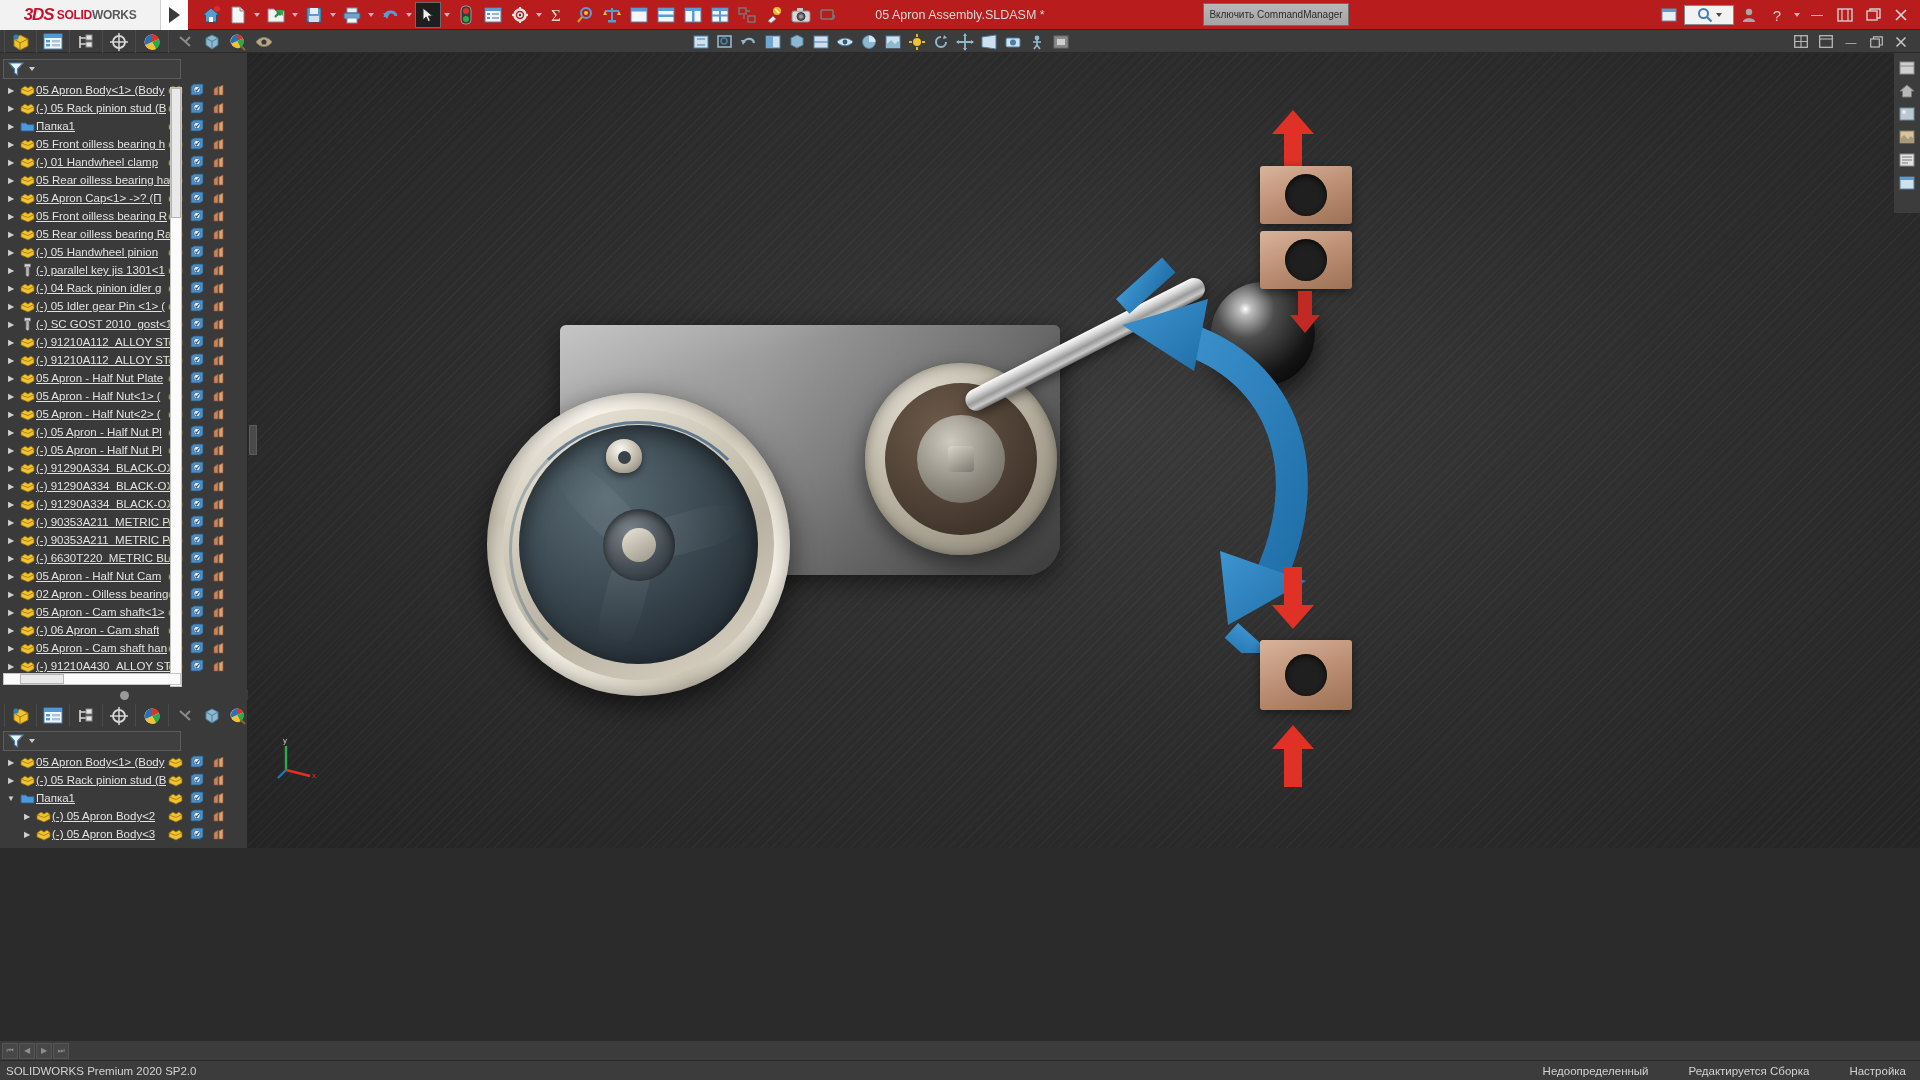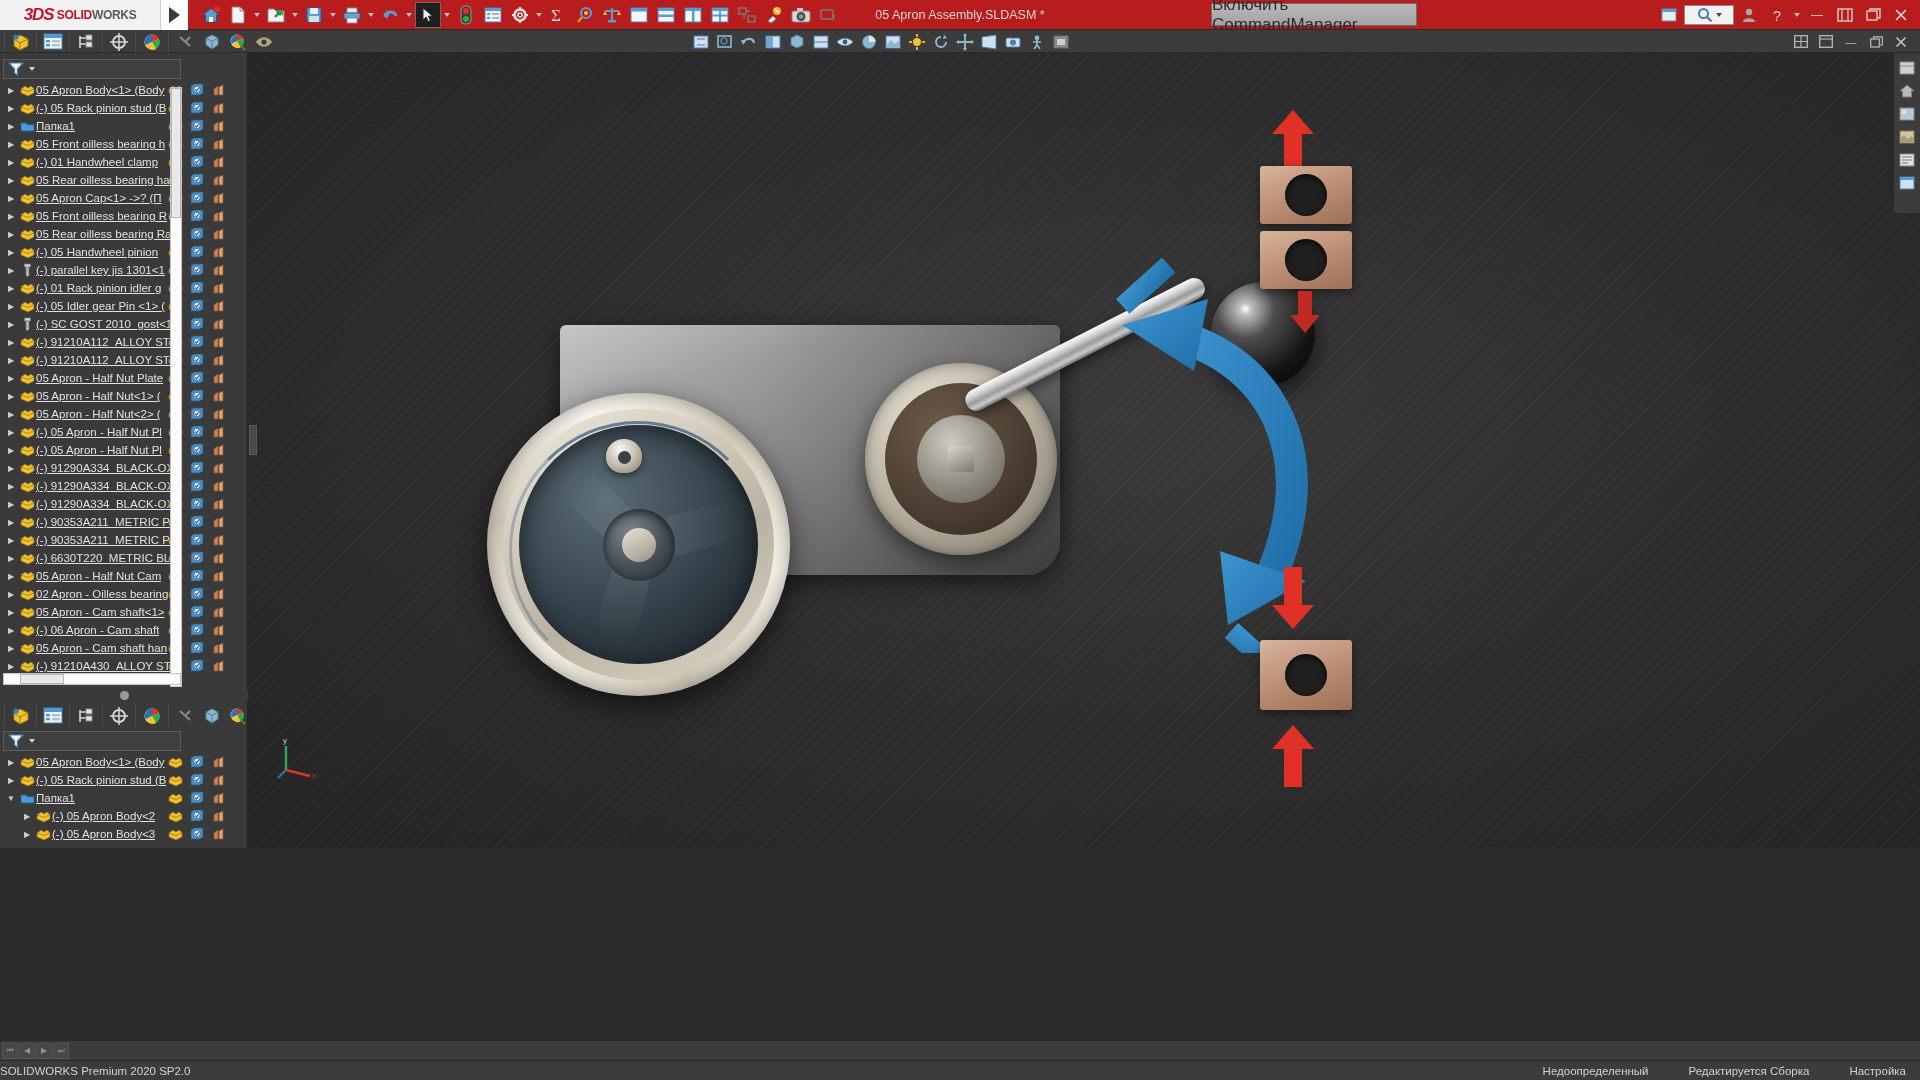--- a/index.html
+++ b/index.html
@@ -24,23 +24,23 @@
   .tbi { width:26px; height:26px; display:flex; align-items:center; justify-content:center;
     position:relative; }
   .tbi.sel { background:#1e1e1e; border:1px solid #6a6a6a; }
   .caret { width:10px; height:26px; display:flex; align-items:center; justify-content:center; }
   .caret:after { content:""; border-top:4px solid #b8b8b8; border-left:3.5px solid transparent;
     border-right:3.5px solid transparent; }
 
   .doc-title { position:absolute; left:0; right:0; top:0; height:30px; line-height:30px;
     text-align:center; font-size:12.5px; color:#d8d8d8; pointer-events:none; }
 
-  .cmdmgr-btn { position:absolute; left:1203px; top:3px; width:206px; height:23px;
+  .cmdmgr-btn { position:absolute; left:1203px; top:3px; width:146px; height:23px;
     background:linear-gradient(#b9b9b9,#a3a3a3); border:1px solid #6d6d6d; color:#2c2c2c;
-    font-size:17px; display:flex; align-items:center; justify-content:center;margin-left:8px; }
+    font-size:10px; display:flex; align-items:center; justify-content:center; }
   .win-right { position:absolute; right:6px; top:0; height:30px; display:flex; align-items:center; gap:2px; }
   .searchbox { width:50px; height:20px; background:#f2f2f2; border:1px solid #8a8a8a;
     display:flex; align-items:center; justify-content:center; gap:3px; }
 
   
   .toolbar2 { position:absolute; left:0; top:30px; width:1920px; height:23px;
     background:#3c3c3c; border-bottom:1px solid #2a2a2a; }
 
   
   .tree-tb { position:absolute; height:23px; display:flex; align-items:center; }
@@ -105,21 +105,21 @@
   .navbtns { display:flex; align-items:center; padding-left:2px; gap:1px; }
   .navb { width:16px; height:16px; background:#474747; border:1px solid #555;
     display:flex; align-items:center; justify-content:center; font-size:8px; color:#8e8e8e; }
   .tab { height:20px; padding:0 10px; font-size:11.5px; display:flex; align-items:center;
     color:#dcdcdc; border-right:1px solid #2f2f2f; }
   .tab.active { background:#4a4a4a; font-weight:bold; color:#ffffff; }
 
   .statusbar { position:absolute; left:0; bottom:0; width:1920px; height:20px;
     background:#3c3c3c; border-top:1px solid #2a2a2a; display:flex; align-items:center;
     font-size:11.5px; color:#d2d2d2; }
-  .sb-left { }
+  .sb-left { padding-left:6px; }
   .sb-right { position:absolute; right:0; display:flex; align-items:center; gap:40px; padding-right:14px;padding-left:48px; }
 
   
   .apron-body { position:absolute; left:312px; top:272px; width:500px; height:250px;
     background:linear-gradient(165deg,#b9b9b9 0%,#9d9d9d 22%,#8a8a8a 55%,#6e6e6e 88%,#5d5d5d 100%);
     border-radius:6px 6px 34px 8px; box-shadow:0 6px 26px rgba(0,0,0,0.55); }
   .apron-shade { position:absolute; inset:0; border-radius:6px 6px 34px 8px;
     background:linear-gradient(100deg, rgba(255,255,255,0.18) 0%, rgba(255,255,255,0) 38%,
       rgba(0,0,0,0.22) 78%, rgba(0,0,0,0.38) 100%); }
   .apron-plate { position:absolute; left:20px; top:90px; width:120px; height:42px;
@@ -732,21 +732,21 @@
         <span class="tlabel">(-) parallel key jis 1301&lt;1</span>
       </div>
       <div class="trow" style="padding-left: 4px;">
         <span class="tarrow">▶</span>
         <span class="ticon">
           <svg width="15" height="13" viewBox="0 0 15 13">
             <path d="M1 5 L5 2 L8 4 L11 2 L14 4.5 V9 L8 12 L1 9 Z" fill="#f2c230" stroke="#8a6d10" stroke-width="0.8"></path>
             <path d="M1 5 L8 7.5 L14 4.5" fill="none" stroke="#8a6d10" stroke-width="0.7"></path>
           </svg>
         </span>
-        <span class="tlabel">(-) 01 Rack pinion idler g</span>
+        <span class="tlabel">(-) 04 Rack pinion idler g</span>
       </div>
       <div class="trow" style="padding-left: 4px;">
         <span class="tarrow">▶</span>
         <span class="ticon">
           <svg width="15" height="13" viewBox="0 0 15 13">
             <path d="M1 5 L5 2 L8 4 L11 2 L14 4.5 V9 L8 12 L1 9 Z" fill="#f2c230" stroke="#8a6d10" stroke-width="0.8"></path>
             <path d="M1 5 L8 7.5 L14 4.5" fill="none" stroke="#8a6d10" stroke-width="0.7"></path>
           </svg>
         </span>
         <span class="tlabel">(-) 05 Idler gear Pin &lt;1&gt;  (</span>

